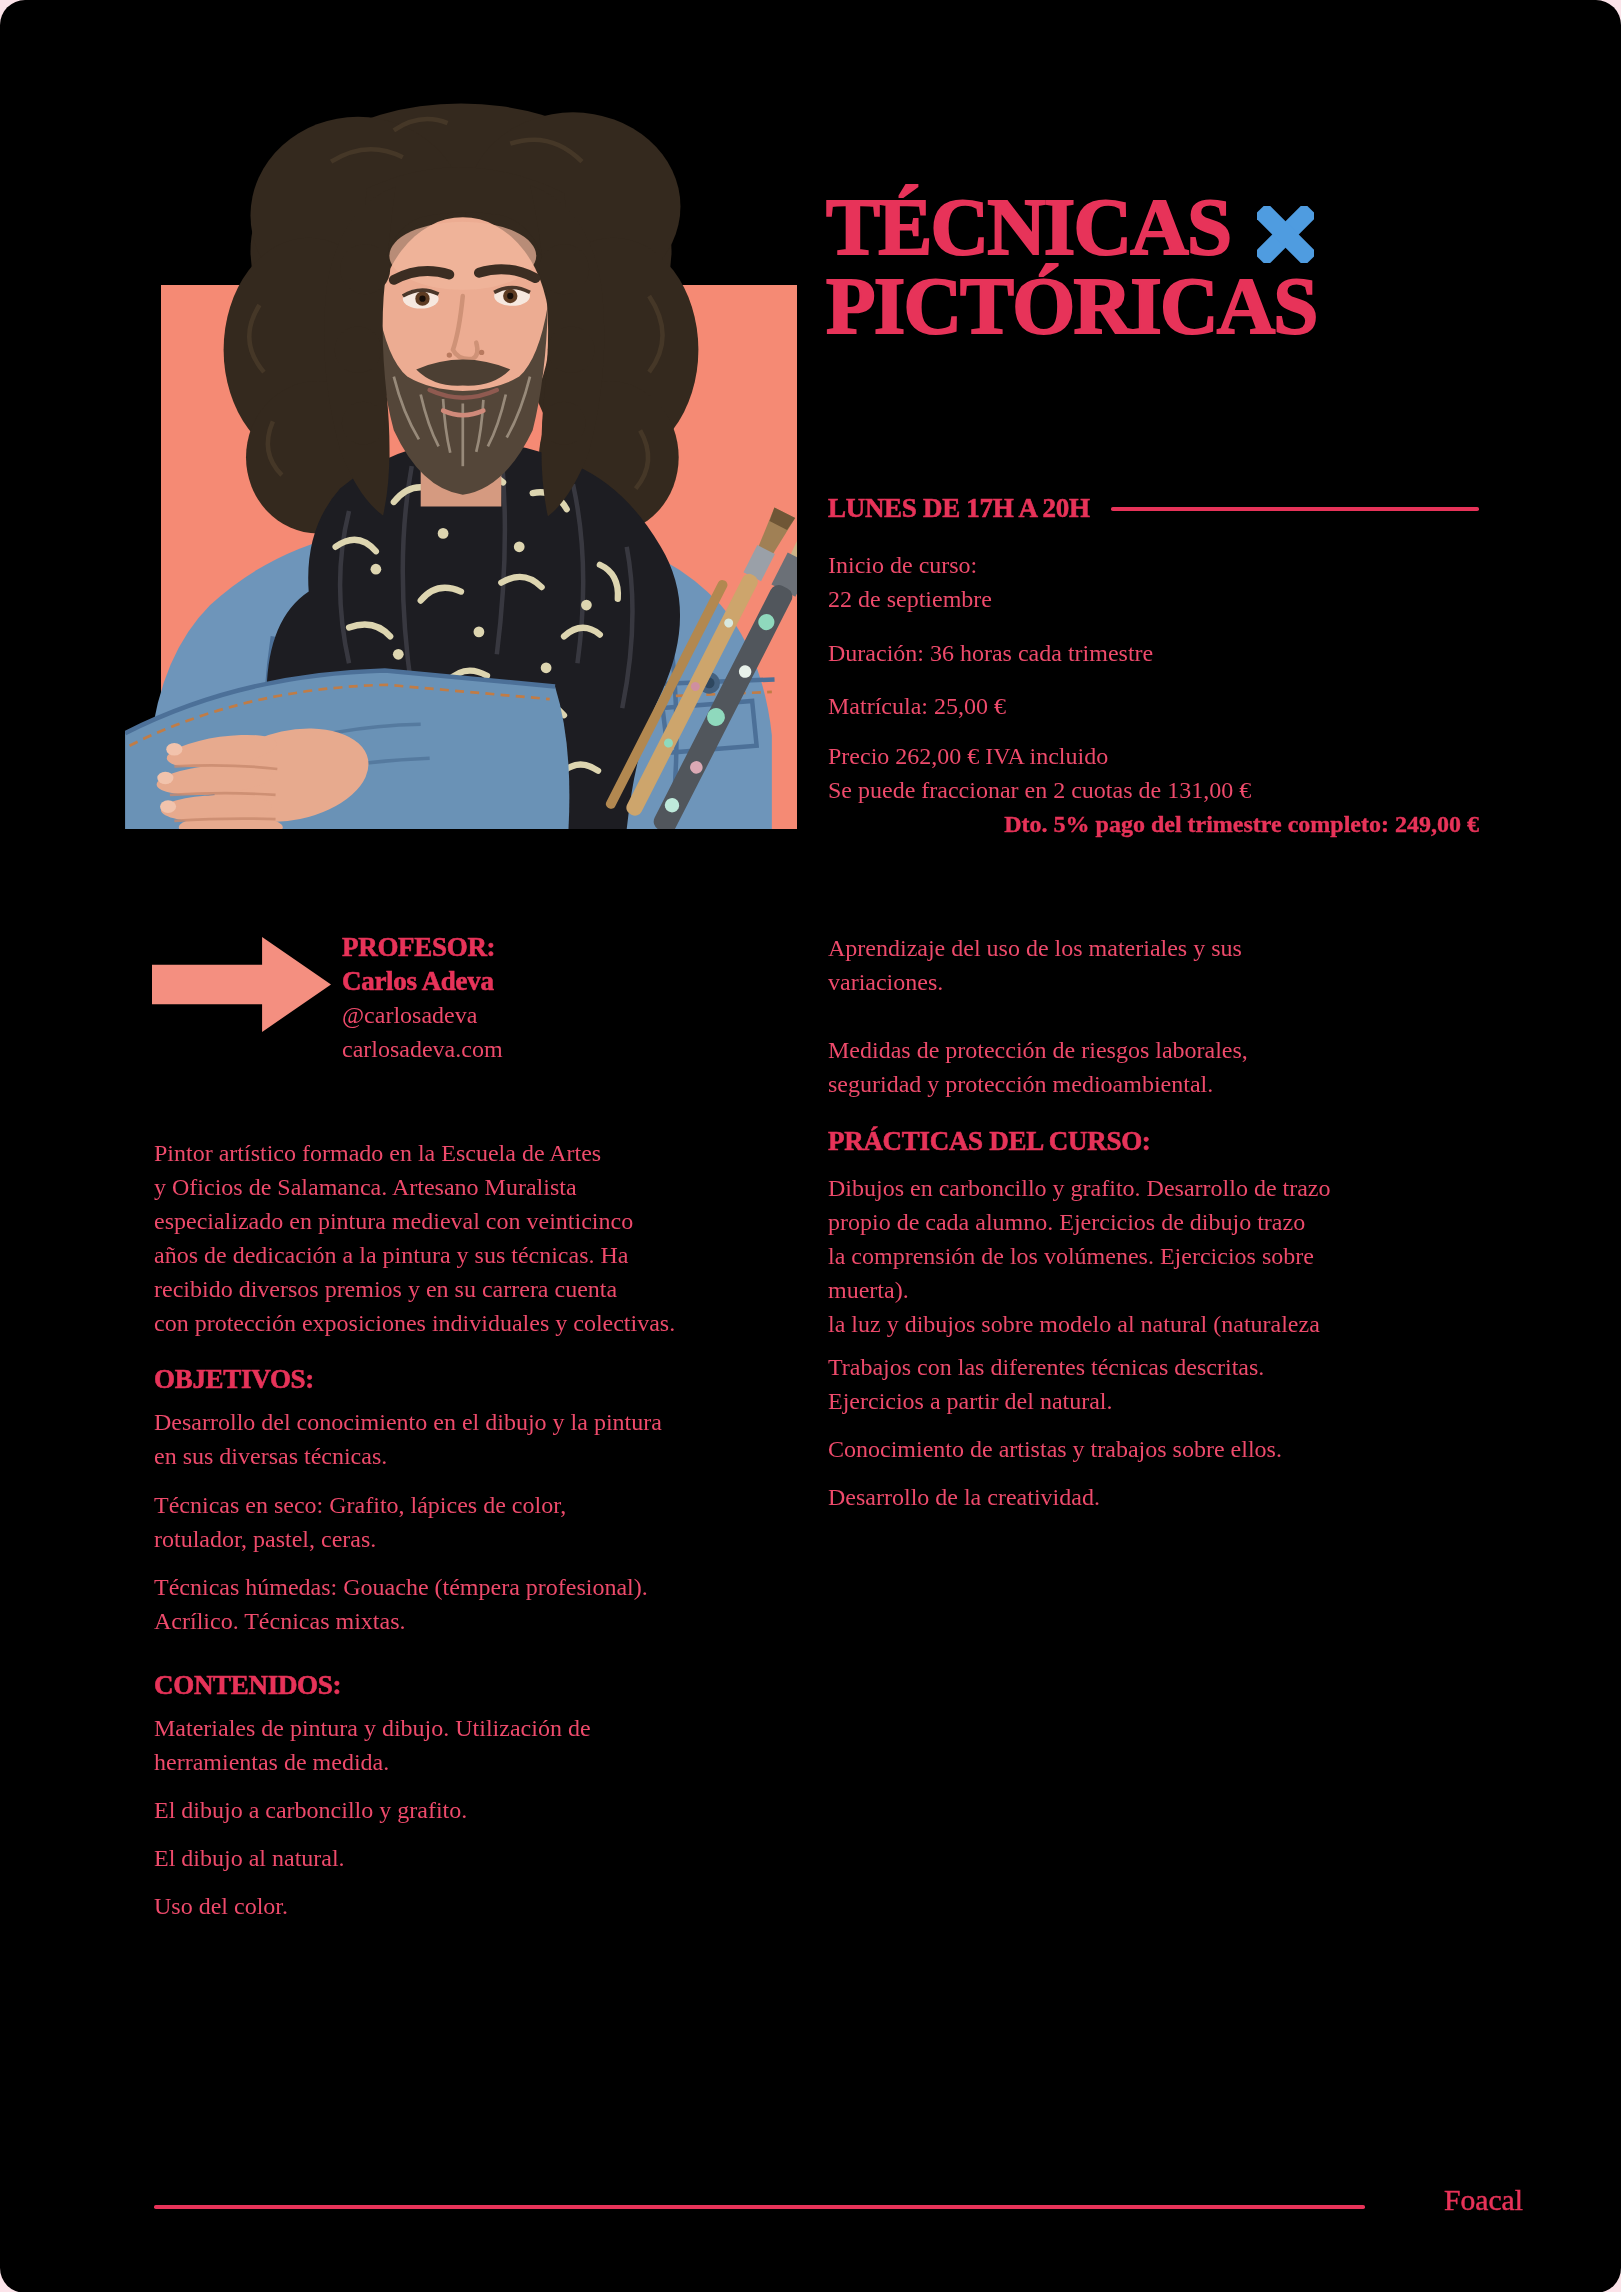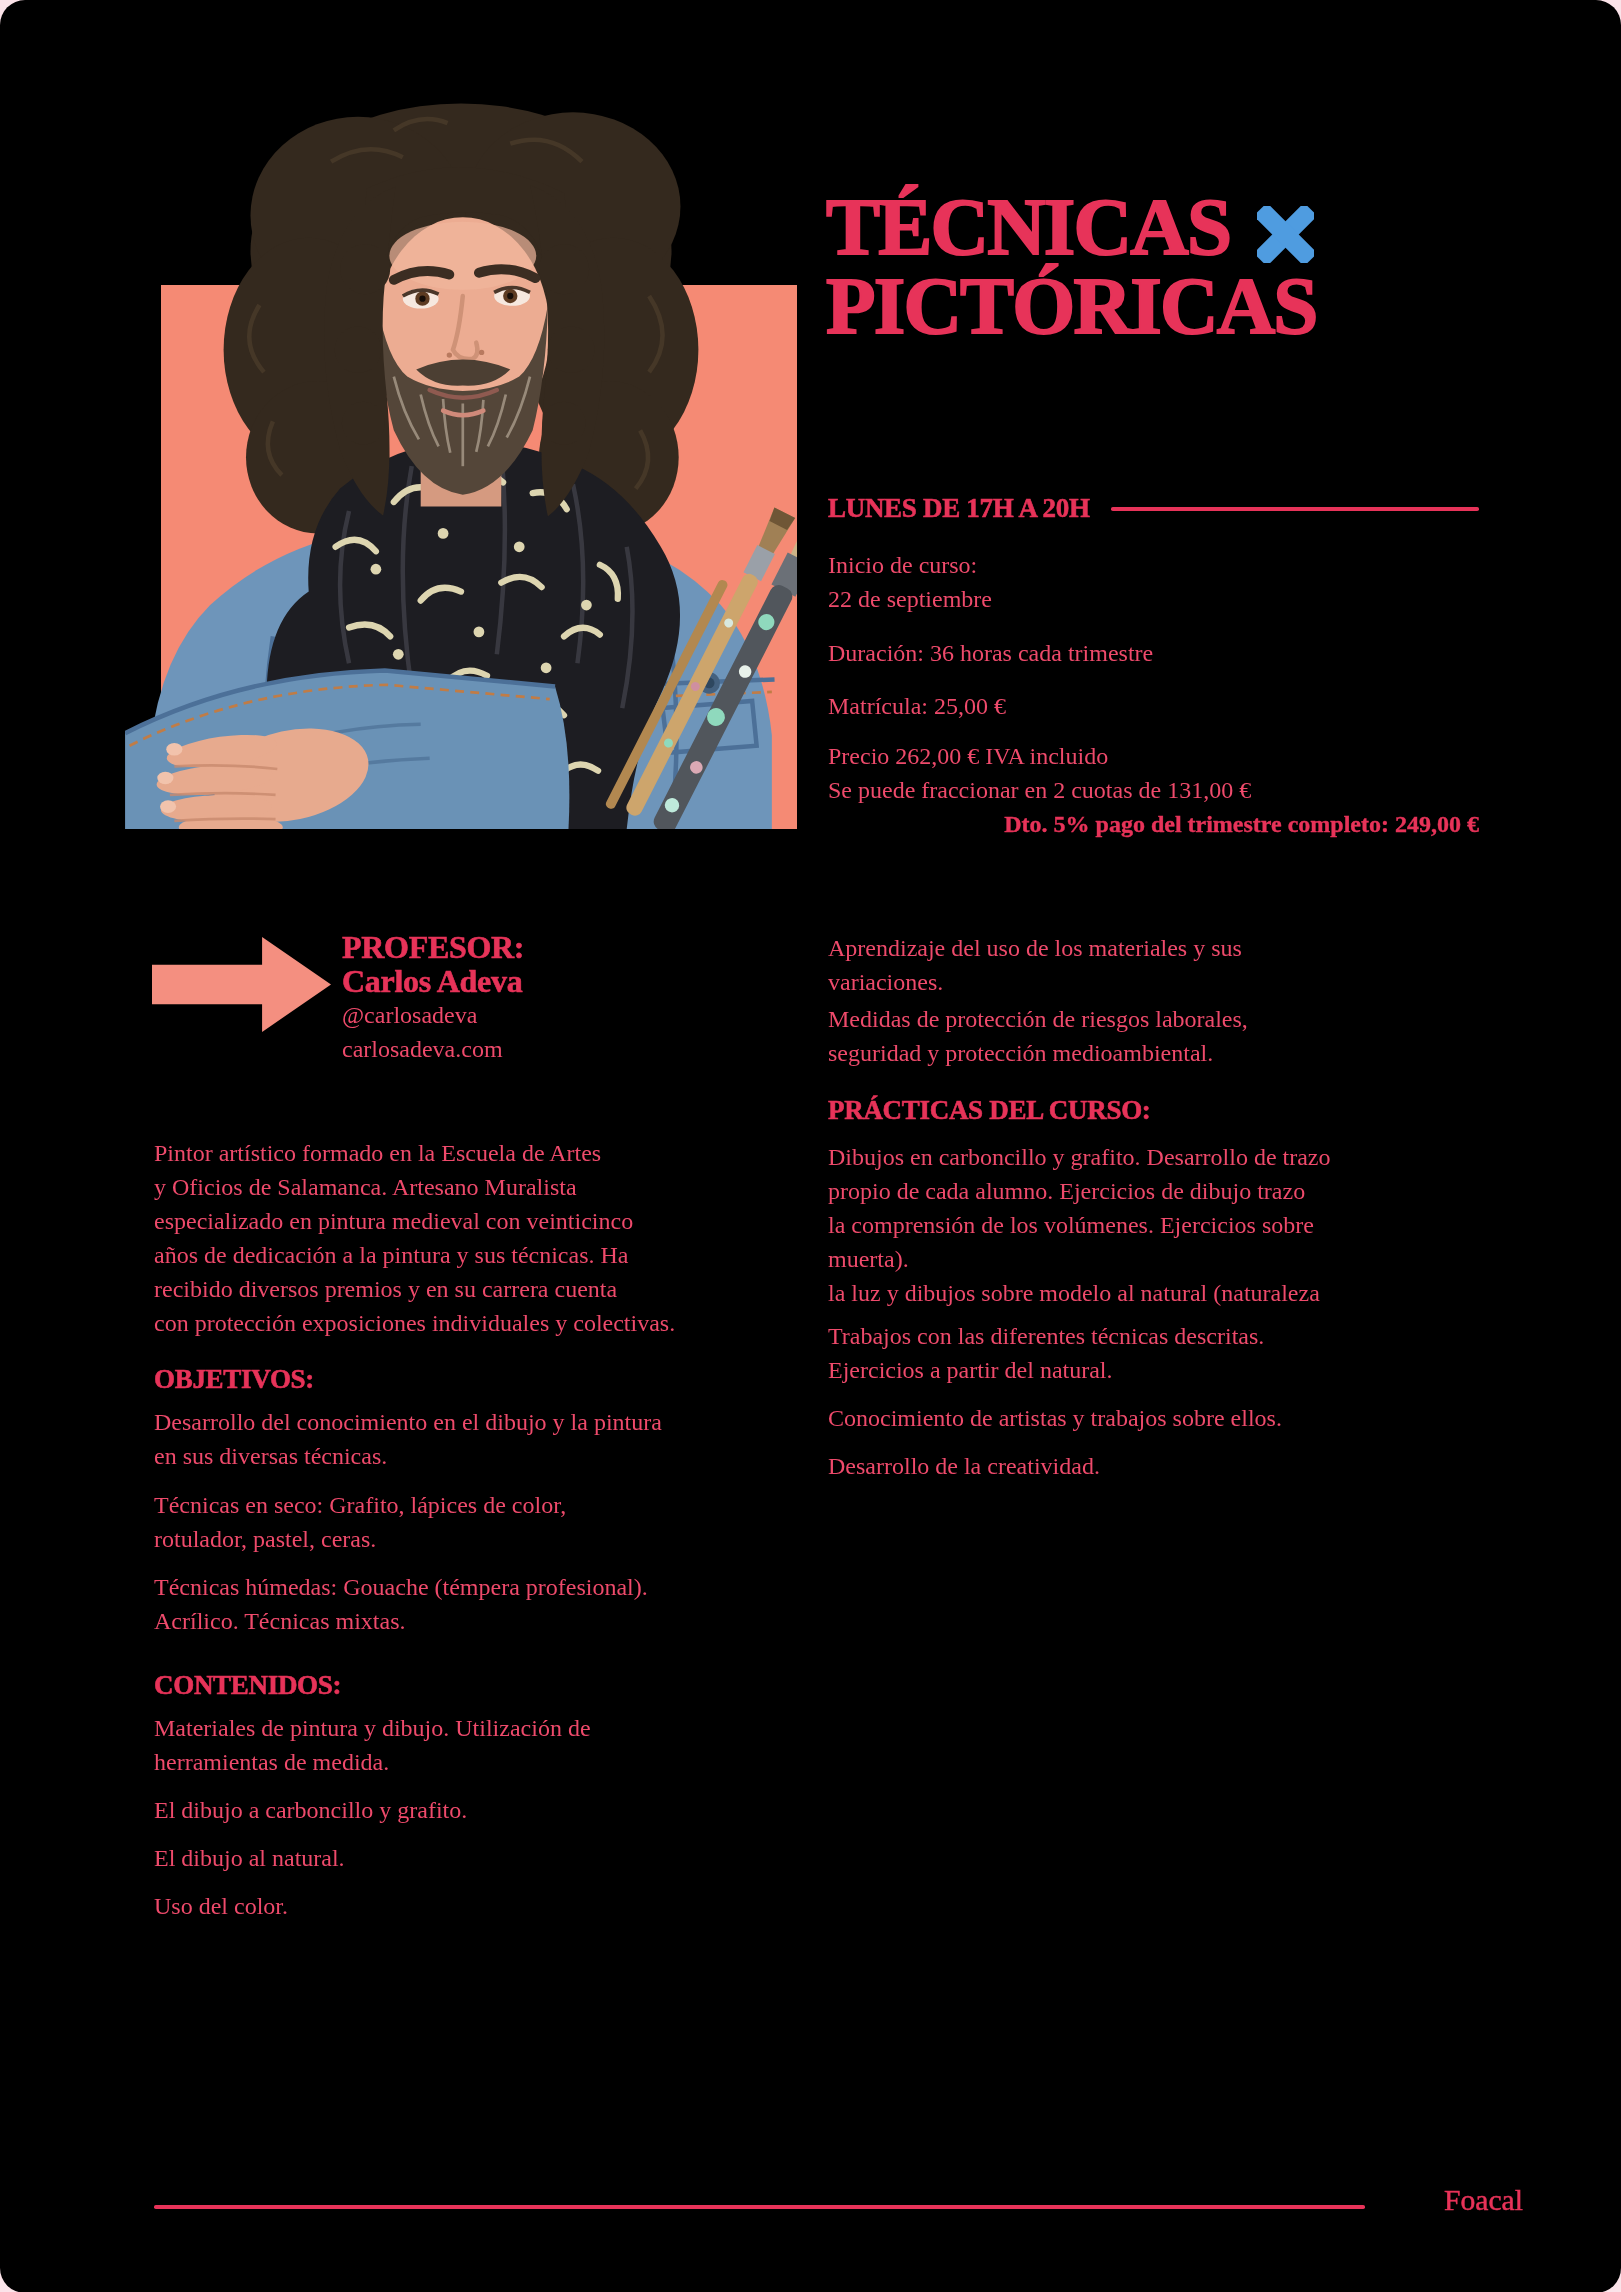--- a/index.html
+++ b/index.html
@@ -28,27 +28,27 @@
   .schedule{position:absolute;left:828px;top:491px;width:651px;}
   .sched-heading{display:flex;align-items:center;gap:21.5px;}
   .sched-heading .rule{flex:1;height:3.6px;background:#e73359;border-radius:1.8px;margin-top:1.8px;}
   .schedule .para{margin-top:19.7px;}
   .schedule .para.first{margin-top:23px;}
   .schedule .para.last{margin-top:16px;}
   .bold-ln{font-weight:700;color:#e73359;-webkit-text-stroke:0.4px #e73359;white-space:nowrap;text-align:right;}
   
   .arrow{position:absolute;left:152px;top:937px;width:179px;height:95px;}
   .professor{position:absolute;left:342px;top:930px;}
-  .professor .big{font-size:32px;line-height:34px;}
+  .professor .big{font-size:27px;line-height:34px;}
   .professor .ln{line-height:34px;white-space:nowrap;}
   
   .col-left{position:absolute;left:154px;top:1136px;width:670px;}
   .col-right{position:absolute;left:828px;top:931px;width:658px;}
   .col-left .para,.col-right .para{margin:0 0 14.3px 0;}
-  .col-right .para.tight{margin-bottom:3px;}
+  .col-right .para.tight{margin-bottom:34px;}
   .h-objetivos{margin:22.4px 0 9px 0;}
   .h-contenidos{margin:29.6px 0 9px 0;}
   .h-practicas{margin:23px 0 12.5px 0;}
   .col-right .para.p-main{margin-bottom:9px;}
   
   .footer-rule{position:absolute;left:154px;top:2205px;width:1211px;height:3.6px;background:#e73359;border-radius:1.8px;}
   .brand{
     position:absolute;left:1444px;top:2183px;color:#e73359;font-size:29.6px;line-height:34px;
     -webkit-text-stroke:0.5px #e73359;white-space:nowrap;
   }

